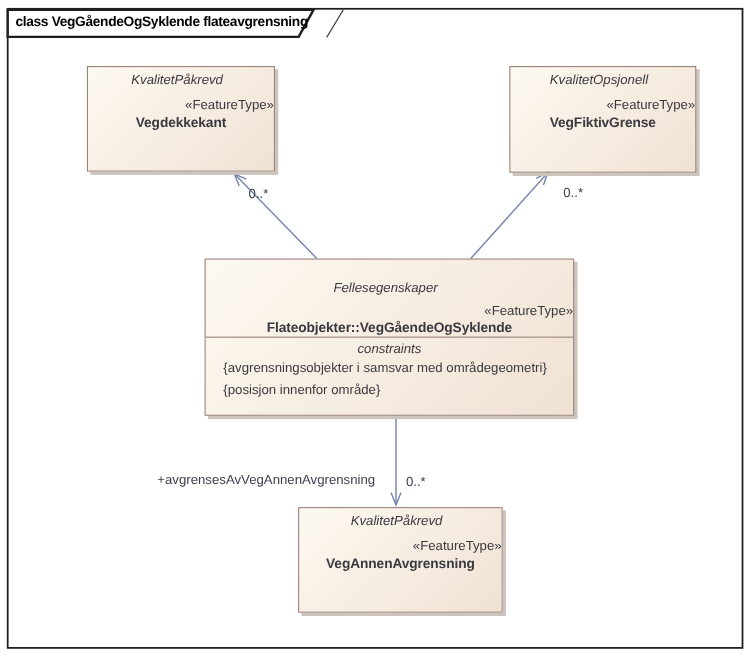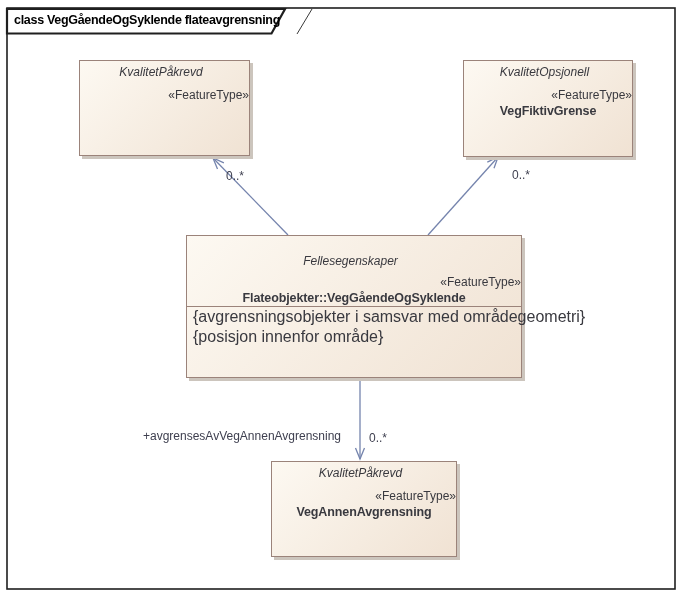--- a/index.html
+++ b/index.html
@@ -30,21 +30,21 @@
   }
   .cls-tagline{font-style:italic;text-align:center;padding:4px 7px 0 0;font-size:12px;white-space:nowrap;}
   .cls-stereo{text-align:right;margin-top:9px;font-size:12px;white-space:nowrap;}
   .cls-name{text-align:center;margin-top:2px;font-weight:bold;font-size:12.5px;white-space:nowrap;letter-spacing:-0.1px;}
   #box-main .cls-tagline{padding-top:18px;}
   #box-main .cls-stereo{margin-top:7px;}
   .compartment{
     border-top:1px solid var(--box-border);margin-top:auto;height:71px;box-sizing:border-box;
   }
   .compartment-title{font-style:italic;text-align:center;font-size:12px;padding-top:3px;}
-  .constraint-line{font-size:16px;line-height:20px;padding:0 6px;white-space:nowrap;}
+  .constraint-line{font-size:12px;line-height:20px;padding:0 16px;white-space:nowrap;}
   .assoc-label{
     position:absolute;z-index:3;font-size:12px;color:var(--label-text);white-space:nowrap;
   }
 </style>
 </head>
 <body>
 
 <div id="canvas">
 
   <svg id="overlay">
@@ -68,33 +68,35 @@
       <path class="assoc" d="M360,378 L360,459"></path>
       <path class="assoc" d="M355.5,448 L360,459 L364.5,448"></path>
     </g>
   </svg>
 
   <div class="frame-title">class VegGåendeOgSyklende flateavgrensning</div>
 
   <div class="cls" id="box-vegdekkekant" style="left:79px;top:60px;width:171px;height:96px;">
     <div class="cls-tagline">KvalitetPåkrevd</div>
     <div class="cls-stereo">«FeatureType»</div>
+    <div class="cls-name">Vegdekkekant</div>
   </div>
 
   <div class="cls" id="box-vegfiktivgrense" style="left:463px;top:60px;width:170px;height:97px;">
     <div class="cls-tagline">KvalitetOpsjonell</div>
     <div class="cls-stereo">«FeatureType»</div>
     <div class="cls-name">VegFiktivGrense</div>
   </div>
 
   <div class="cls" id="box-main" style="left:186px;top:235px;width:336px;height:143px;">
     <div class="cls-tagline">Fellesegenskaper</div>
     <div class="cls-stereo">«FeatureType»</div>
     <div class="cls-name">Flateobjekter::VegGåendeOgSyklende</div>
     <div class="compartment">
+      <div class="compartment-title">constraints</div>
       <div class="constraint-line">{avgrensningsobjekter i samsvar med områdegeometri}</div>
       <div class="constraint-line">{posisjon innenfor område}</div>
     </div>
   </div>
 
   <div class="cls" id="box-vegannen" style="left:271px;top:461px;width:186px;height:96px;">
     <div class="cls-tagline">KvalitetPåkrevd</div>
     <div class="cls-stereo">«FeatureType»</div>
     <div class="cls-name">VegAnnenAvgrensning</div>
   </div>

